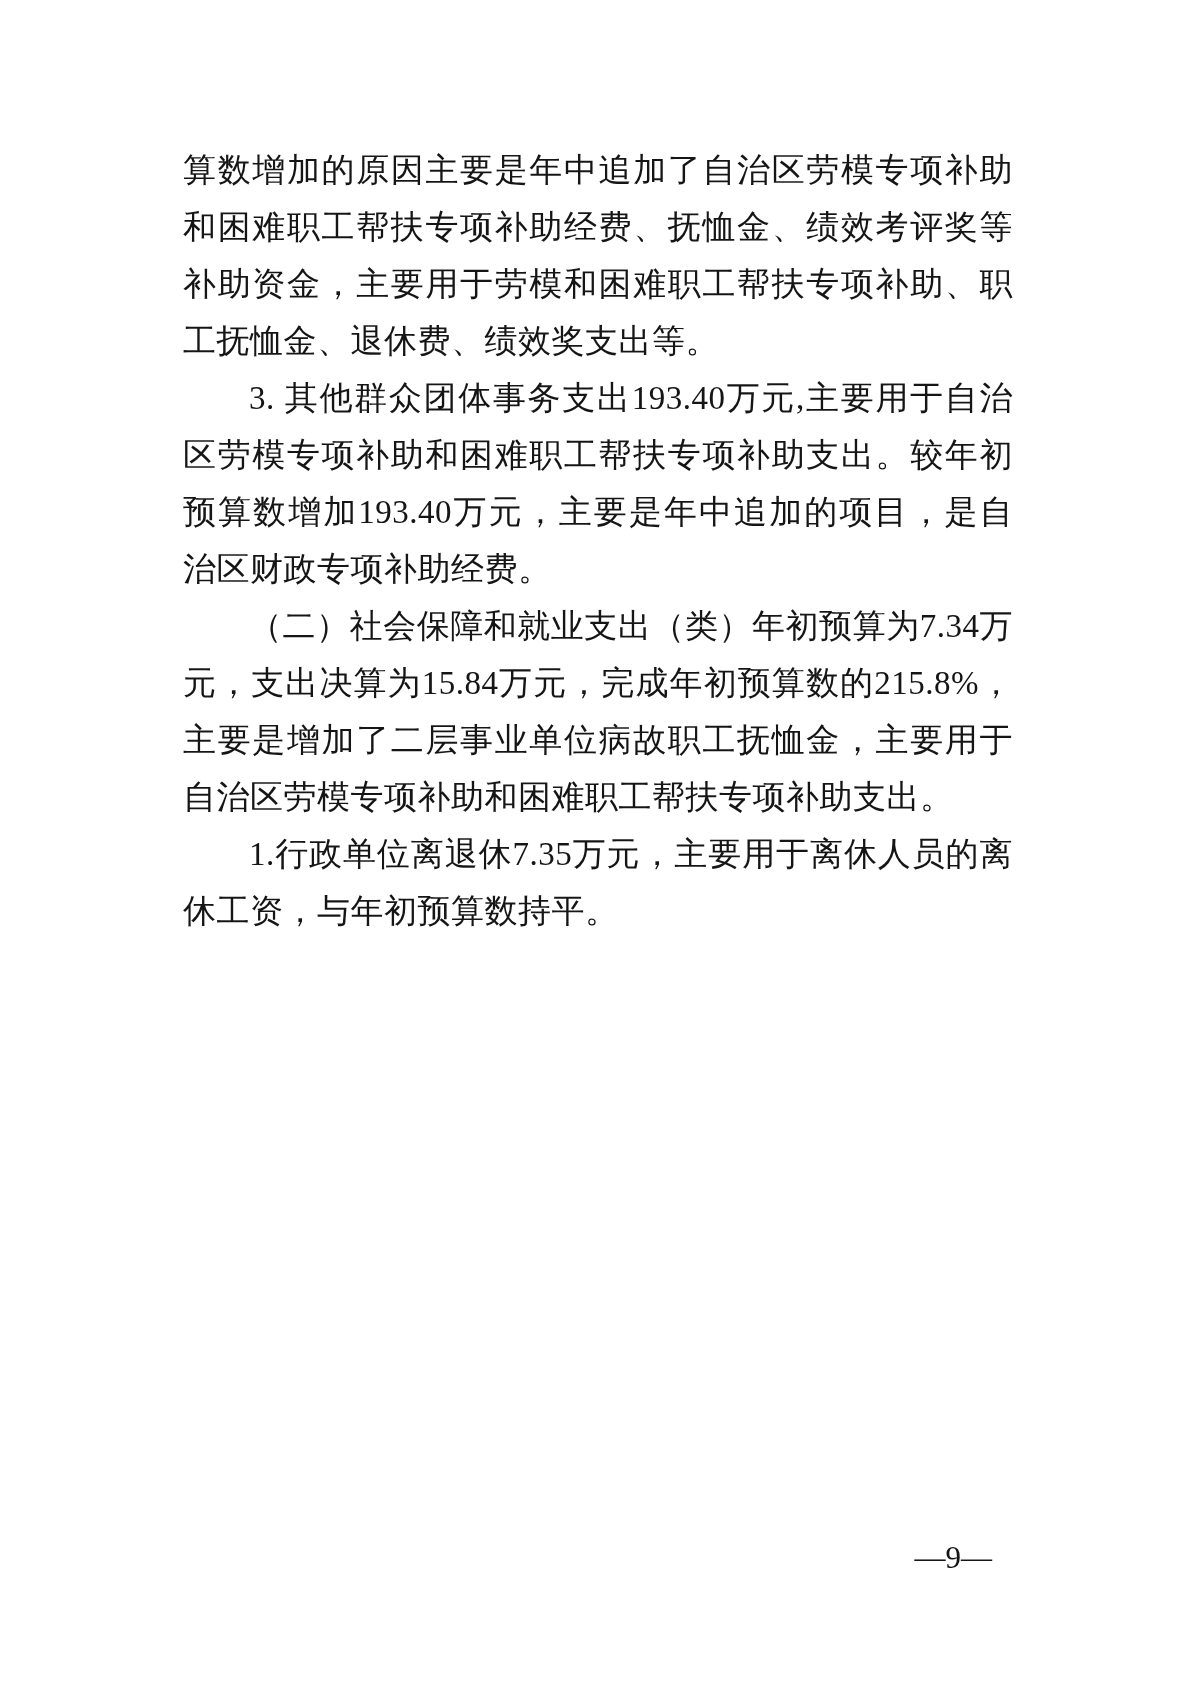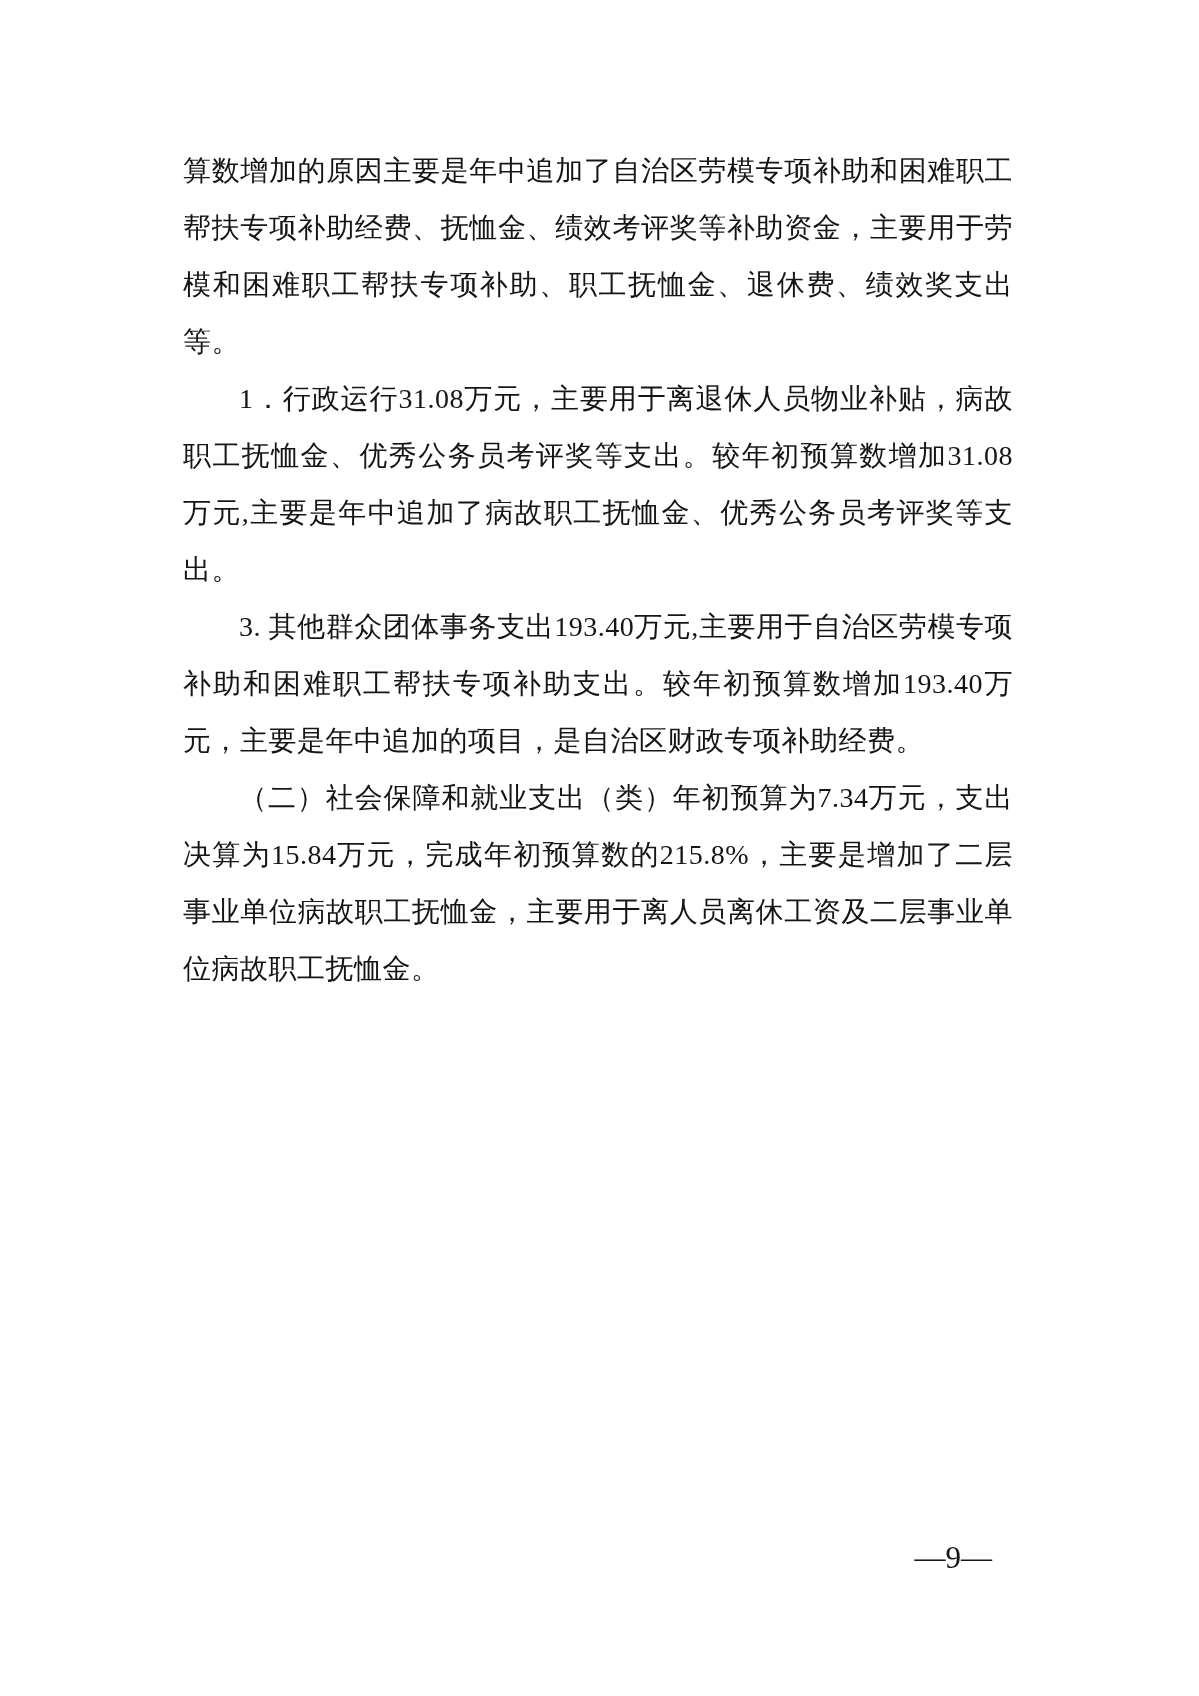--- a/index.html
+++ b/index.html
@@ -14,21 +14,21 @@
     background: #ffffff;
     overflow: hidden;
     font-family: "Liberation Serif", "DejaVu Serif", serif;
     color: #151515;
   }
   .text-block {
     position: absolute;
     left: 183px;
     top: 142px;
     width: 830px;
-    font-size: 28px;
+    font-size: 33px;
     line-height: 57px;
     text-align: justify;
     letter-spacing: 0.5px;
   }
   .text-block p {
     margin: 0;
     padding: 0;
   }
   .text-block p.indent {
     text-indent: 2em;
@@ -42,19 +42,19 @@
     color: #151515;
     text-align: right;
   }
 </style>
 </head>
 <body>
 
 <div class="page">
   <div class="text-block">
     <p>算数增加的原因主要是年中追加了自治区劳模专项补助和困难职工帮扶专项补助经费、抚恤金、绩效考评奖等补助资金，主要用于劳模和困难职工帮扶专项补助、职工抚恤金、退休费、绩效奖支出等。</p>
-    <p class="indent">1．行政运行31.08万元，主要用于离退休人员物业补贴，病故职工抚恤金、优秀公务员考评奖等支出。较年初预算数增加31.08万元,主要是年中追加了病故职工抚恤金、优秀公务员考评奖等支出。</p>
     <p class="indent">3. 其他群众团体事务支出193.40万元,主要用于自治区劳模专项补助和困难职工帮扶专项补助支出。较年初预算数增加193.40万元，主要是年中追加的项目，是自治区财政专项补助经费。</p>
-    <p class="indent">（二）社会保障和就业支出（类）年初预算为7.34万元，支出决算为15.84万元，完成年初预算数的215.8%，主要是增加了二层事业单位病故职工抚恤金，主要用于离人员离休工资及二层事业单位病故职工抚恤金。</p>
+    <p class="indent">（二）社会保障和就业支出（类）年初预算为7.34万元，支出决算为15.84万元，完成年初预算数的215.8%，主要是增加了二层事业单位病故职工抚恤金，主要用于自治区劳模专项补助和困难职工帮扶专项补助支出。</p>
+    <p class="indent">1.行政单位离退休7.35万元，主要用于离休人员的离休工资，与年初预算数持平。</p>
   </div>
 
   <div class="page-footer">—9—</div>
 </div>
 
 </body></html>

